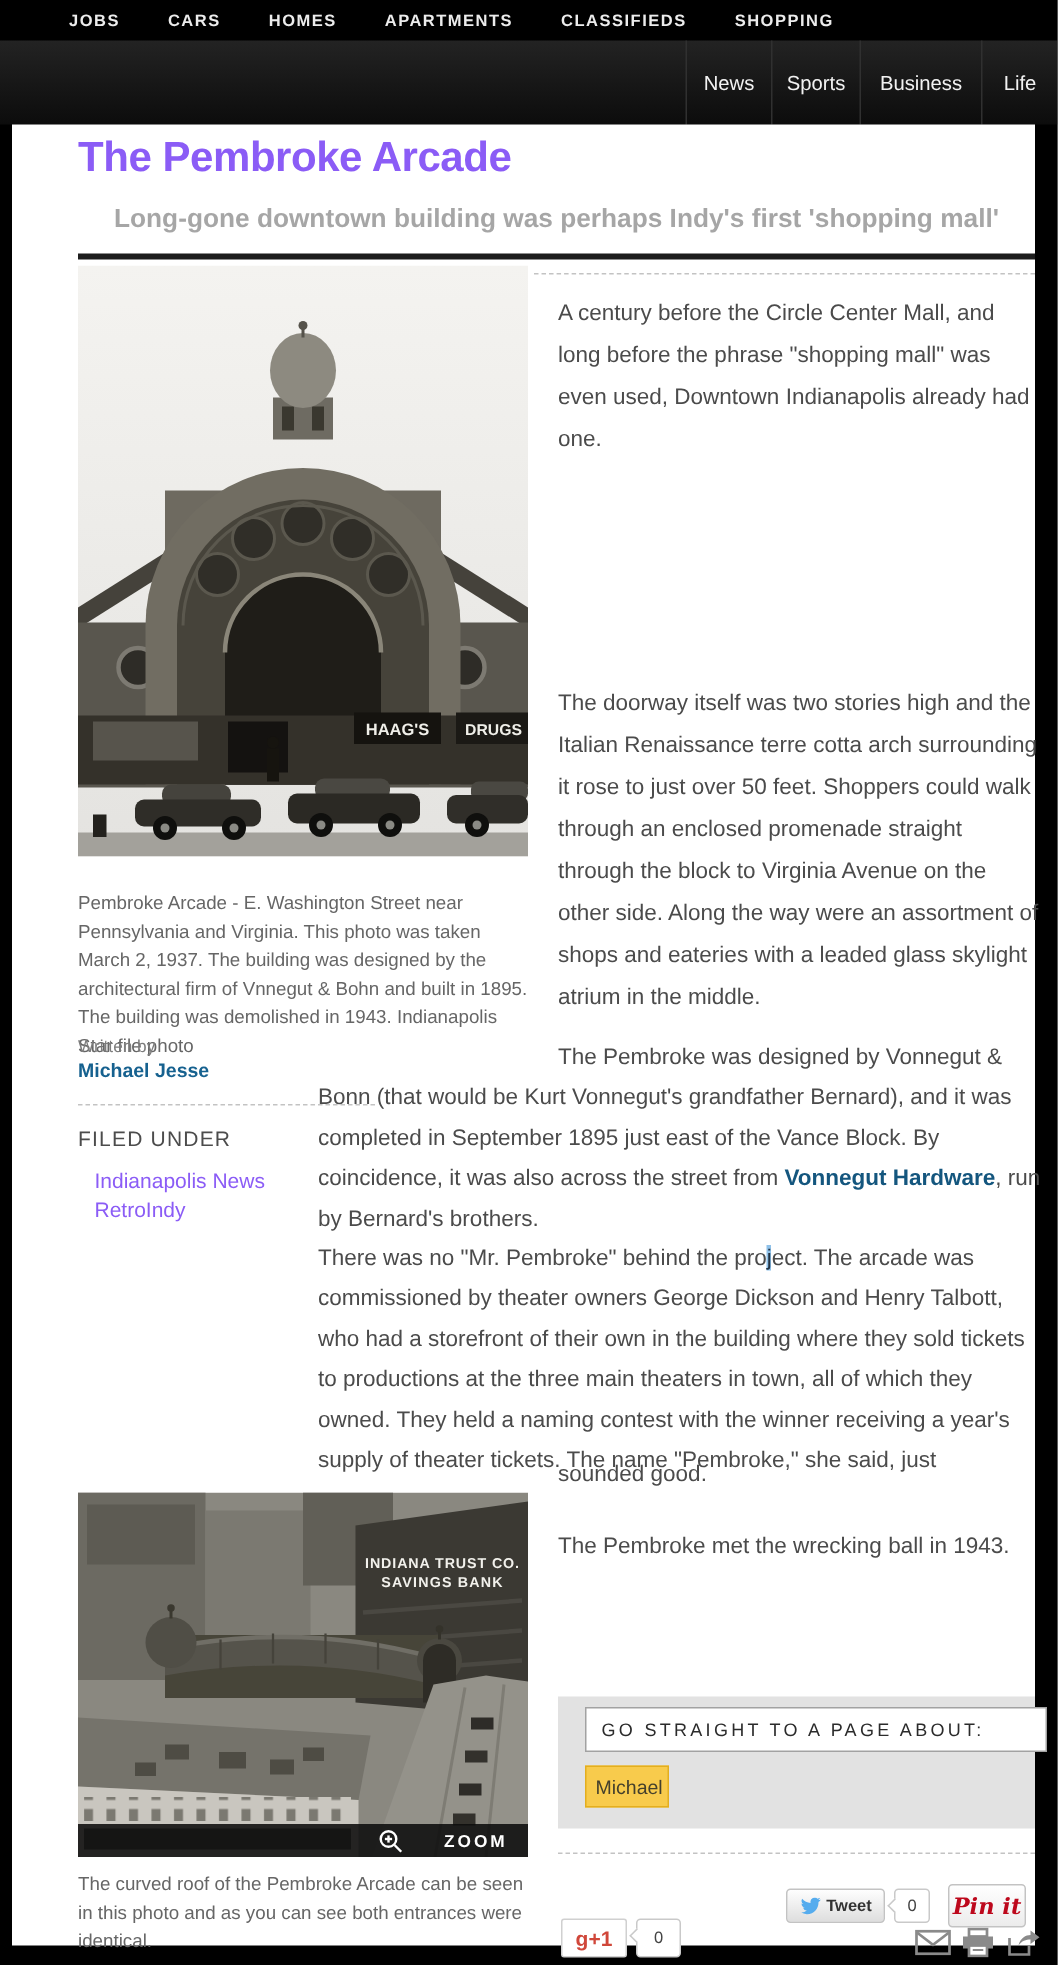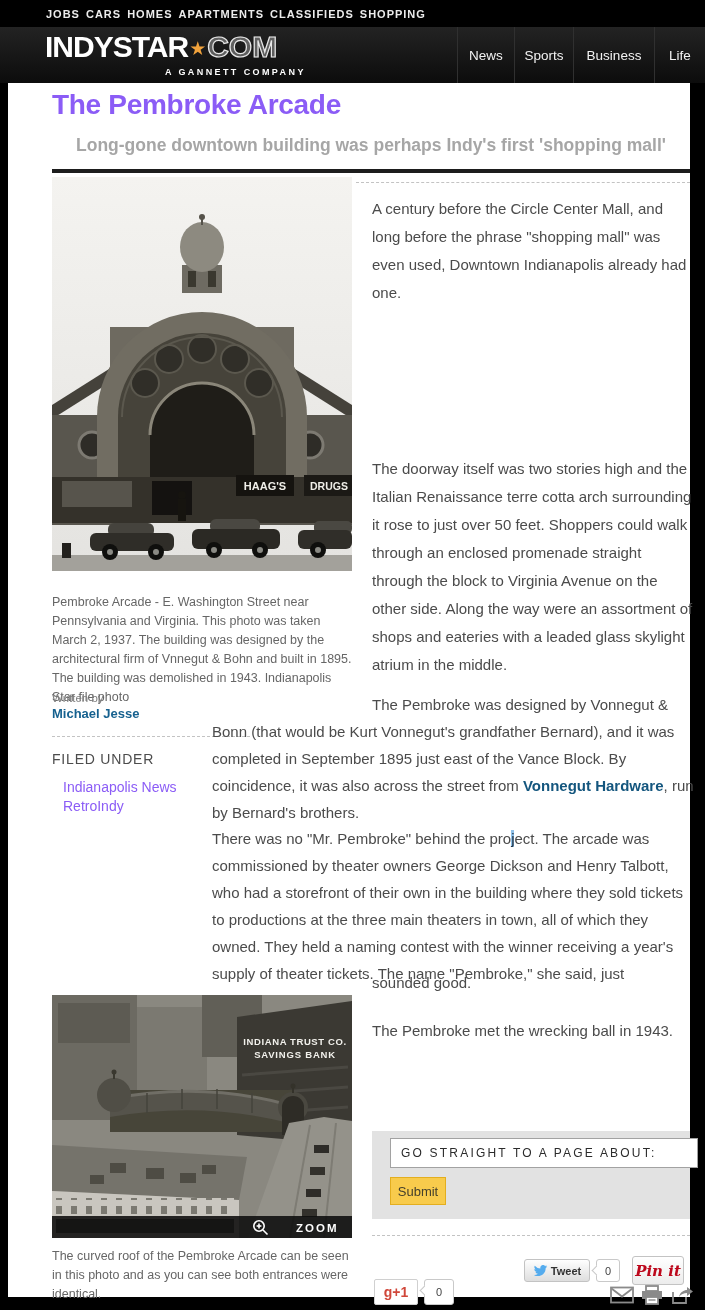--- a/index.html
+++ b/index.html
@@ -1,19 +1,19 @@
 <!DOCTYPE html>
 <html><head>
 <meta charset="utf-8">
 <style>
   html,body{margin:0;padding:0;background:#555;}
   .page{position:relative;width:705px;height:1310px;background:#000;font-family:"Liberation Sans",sans-serif;overflow:hidden;margin:0 auto;}
 
   
-  .utilbar{position:absolute;top:0;left:0;width:705px;height:27px;background:#000;display:flex;align-items:center;gap:6px;padding-left:46px;box-sizing:border-box;}
+  .utilbar{position:absolute;top:0;left:0;width:705px;height:27px;background:#000;display:flex;align-items:center;gap:32px;padding-left:46px;box-sizing:border-box;}
   .utilbar a{color:#ececec;font-size:11px;font-weight:bold;letter-spacing:1px;text-decoration:none;}
 
   
   .masthead{position:absolute;top:27px;left:0;width:705px;height:56px;background:linear-gradient(#232323,#0c0c0c);display:flex;}
   .logo-wrap{padding-left:45px;padding-top:5px;}
   .logo-line{white-space:nowrap;line-height:30px;}
   .logo-main{color:#fff;font-size:30px;font-weight:800;letter-spacing:-1px;}
   .logo-star{color:#f2a33c;font-size:19px;vertical-align:2px;margin:0 1px;}
   .logo-com{font-size:30px;font-weight:700;letter-spacing:0px;color:rgba(255,255,255,0.30);-webkit-text-stroke:1.2px #e9e9e9;}
   .logo-tagline{color:#fff;font-size:9px;font-weight:bold;letter-spacing:2.4px;margin-left:120px;margin-top:0px;}
@@ -87,26 +87,20 @@
   <div class="utilbar">
     <a href="#">JOBS</a>
     <a href="#">CARS</a>
     <a href="#">HOMES</a>
     <a href="#">APARTMENTS</a>
     <a href="#">CLASSIFIEDS</a>
     <a href="#">SHOPPING</a>
   </div>
 
   <div class="masthead">
-    <div class="logo-wrap">
-      <div class="logo-line">
-        <span class="logo-main">INDYSTAR</span><span class="logo-star">★</span><span class="logo-com">COM</span>
-      </div>
-      <div class="logo-tagline">A GANNETT COMPANY</div>
-    </div>
     <div class="mast-tabs">
       <div class="mast-tab t0">News</div>
       <div class="mast-tab t1">Sports</div>
       <div class="mast-tab t2">Business</div>
       <div class="mast-tab t3">Life</div>
     </div>
   </div>
 
   <div class="content">
 
@@ -268,21 +262,21 @@
           </g>
           <text x="244" y="236.5" font-size="11.5" font-weight="bold" fill="#fff" letter-spacing="2">ZOOM</text>
         </g>
       </svg>
     </div>
 
     <div class="caption caption2">The curved roof of the Pembroke Arcade can be seen in this photo and as you can see both entrances were identical.</div>
 
     <div class="finder">
       <input type="text" value="GO STRAIGHT TO A PAGE ABOUT:" style="">
-      <button class="submit-btn">Submit</button>
+      <button class="submit-btn">Michael</button>
     </div>
     <div class="dash dash-bottom"></div>
 
     <div class="tweet-btn">
       <svg width="15" height="12" viewBox="0 0 24 20">
           <path d="M23 2.1c-.8.4-1.7.6-2.6.8A4.5 4.5 0 0 0 22.4.4c-.9.5-1.9.9-2.9 1.1A4.5 4.5 0 0 0 11.7 5c0 .4 0 .7.1 1A12.8 12.8 0 0 1 2.5 1.3a4.5 4.5 0 0 0 1.4 6A4.4 4.4 0 0 1 1.8 6.8v.1c0 2.2 1.5 4 3.6 4.4a4.5 4.5 0 0 1-2 .1 4.5 4.5 0 0 0 4.2 3.1A9 9 0 0 1 .9 16.5a12.7 12.7 0 0 0 6.9 2c8.3 0 12.8-6.9 12.8-12.8v-.6c.9-.6 1.6-1.4 2.2-2.3z" fill="#55acee"></path>
         </svg>
       <span>Tweet</span>
     </div>
     <div class="count-badge tweet-count">0</div>

